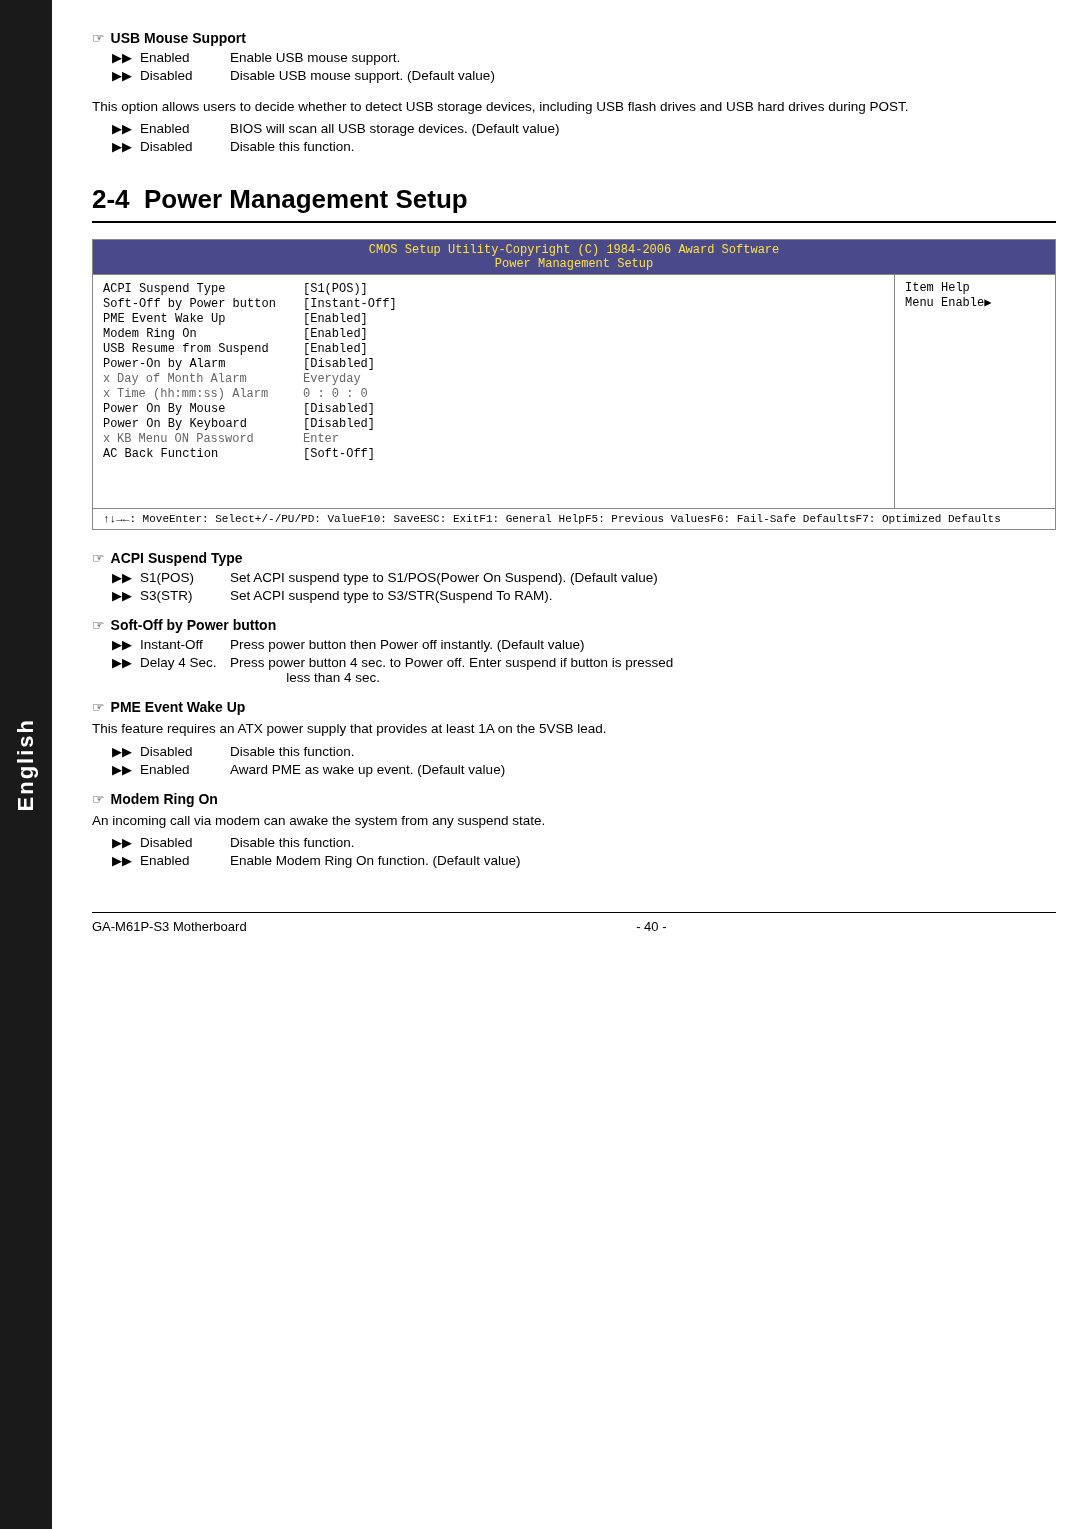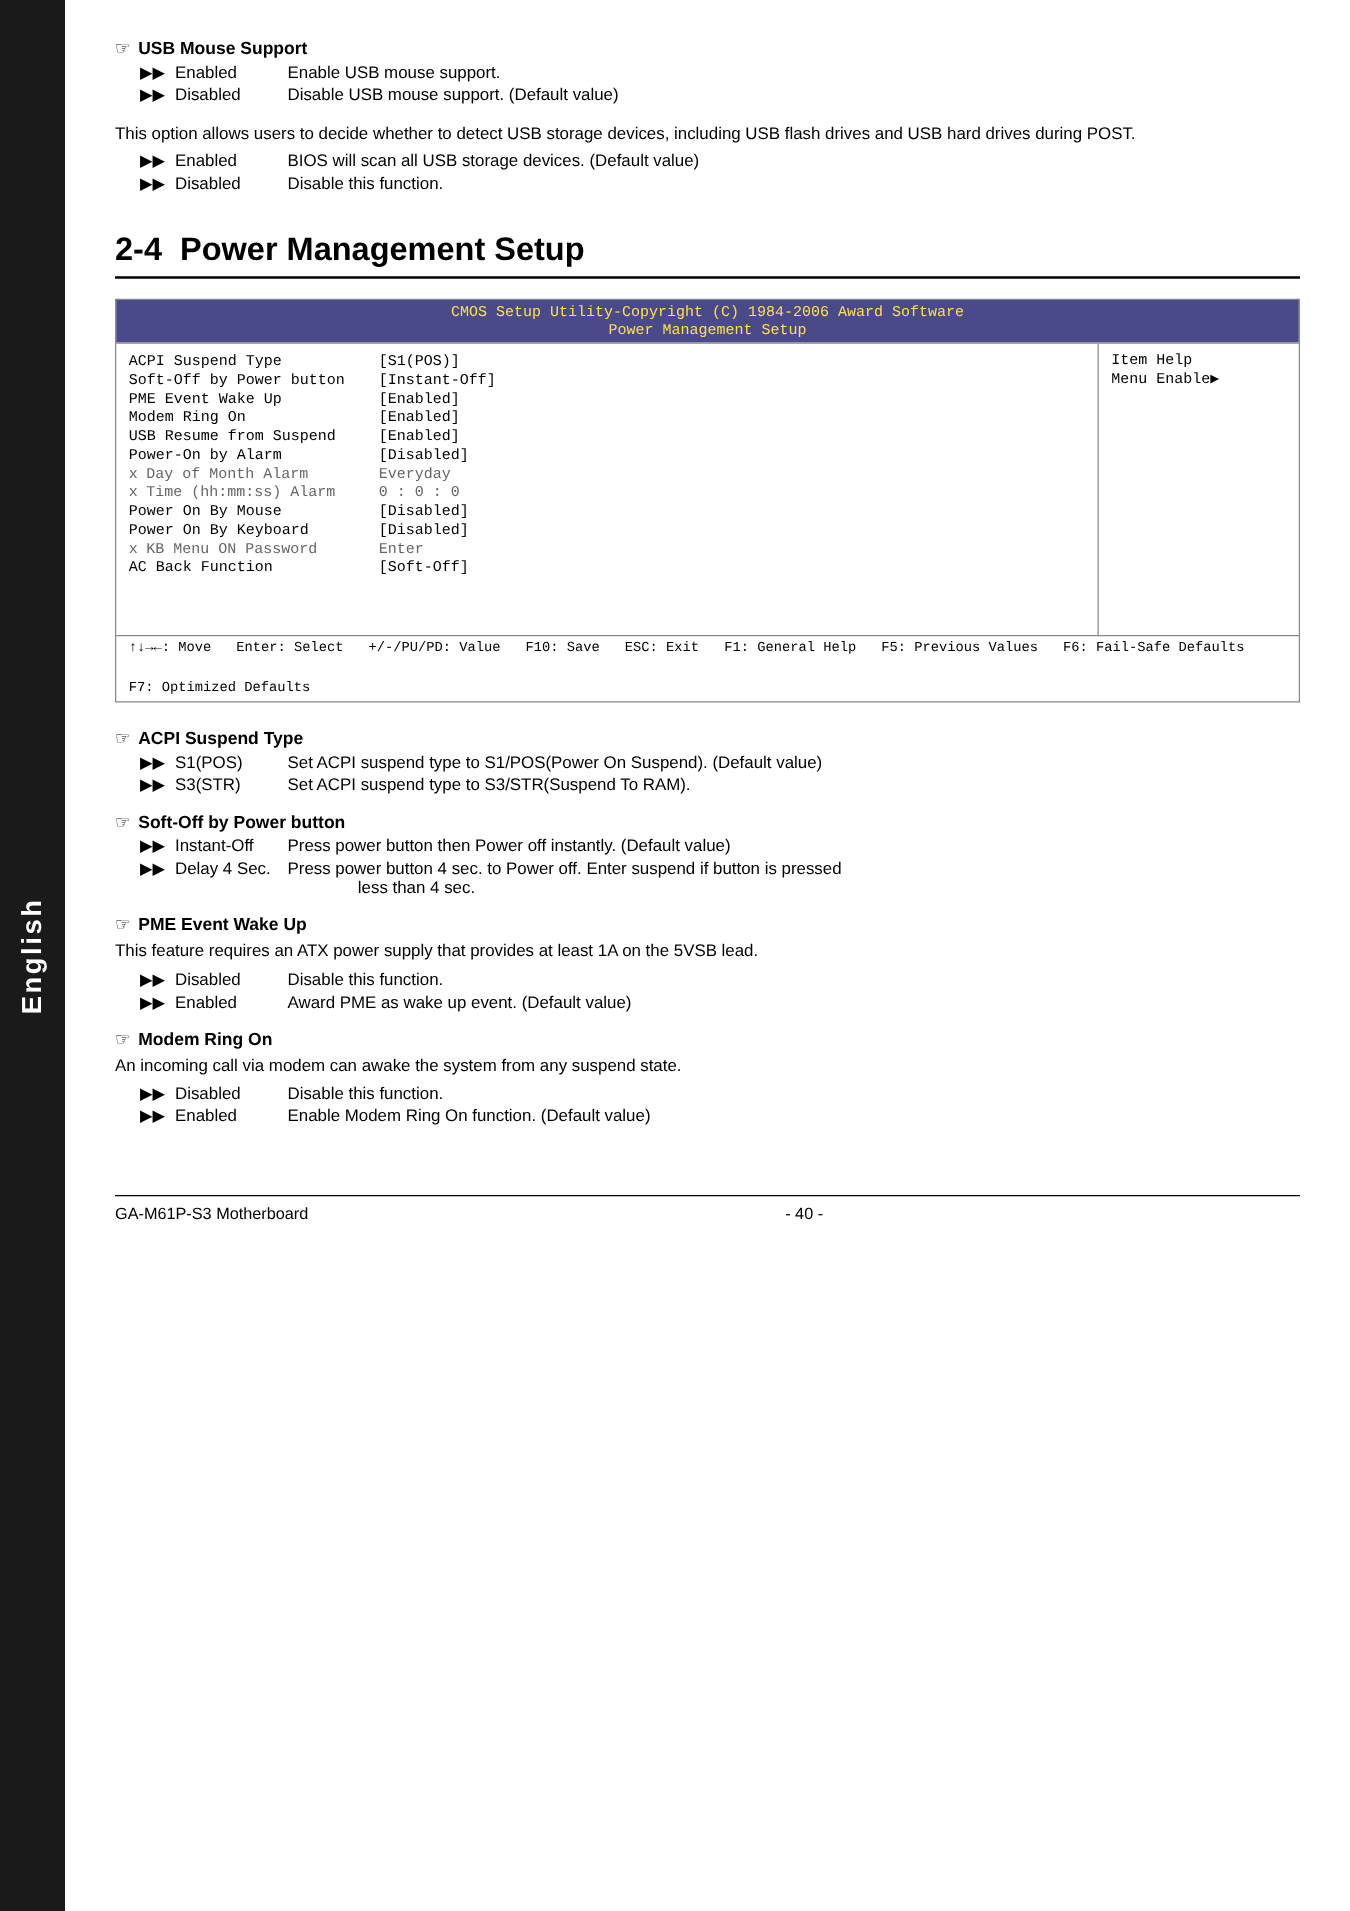--- a/index.html
+++ b/index.html
@@ -30,21 +30,21 @@
       font-size: 22px;
       font-weight: bold;
       writing-mode: vertical-rl;
       transform: rotate(180deg);
       letter-spacing: 2px;
     }
 
     
     .main {
       margin-left: 52px;
-      padding: 30px 40px 40px 40px;
+      padding: 30px 24px 40px 40px;
     }
 
     
     .section-title {
       display: flex;
       align-items: center;
       font-weight: bold;
       font-size: 14px;
       margin-bottom: 4px;
     }
@@ -132,31 +132,30 @@
     .bios-row-value {
       flex: 1;
     }
     .bios-row.disabled-row {
       color: #666;
     }
     .bios-footer {
       border-top: 1px solid #888;
       padding: 4px 10px;
       display: flex;
-      gap: 20px;
       font-size: 11px;
       flex-wrap: wrap;
     }
 
     
     .page-footer {
       display: flex;
       justify-content: space-between;
       align-items: center;
-      margin-top: 56px;
+      margin-top: 44px;
       border-top: 1px solid #000;
       padding-top: 6px;
       font-size: 13px;
     }
   </style>
 </head>
 <body>
 
 <div class="sidebar">
   <span class="sidebar-text">English</span>

